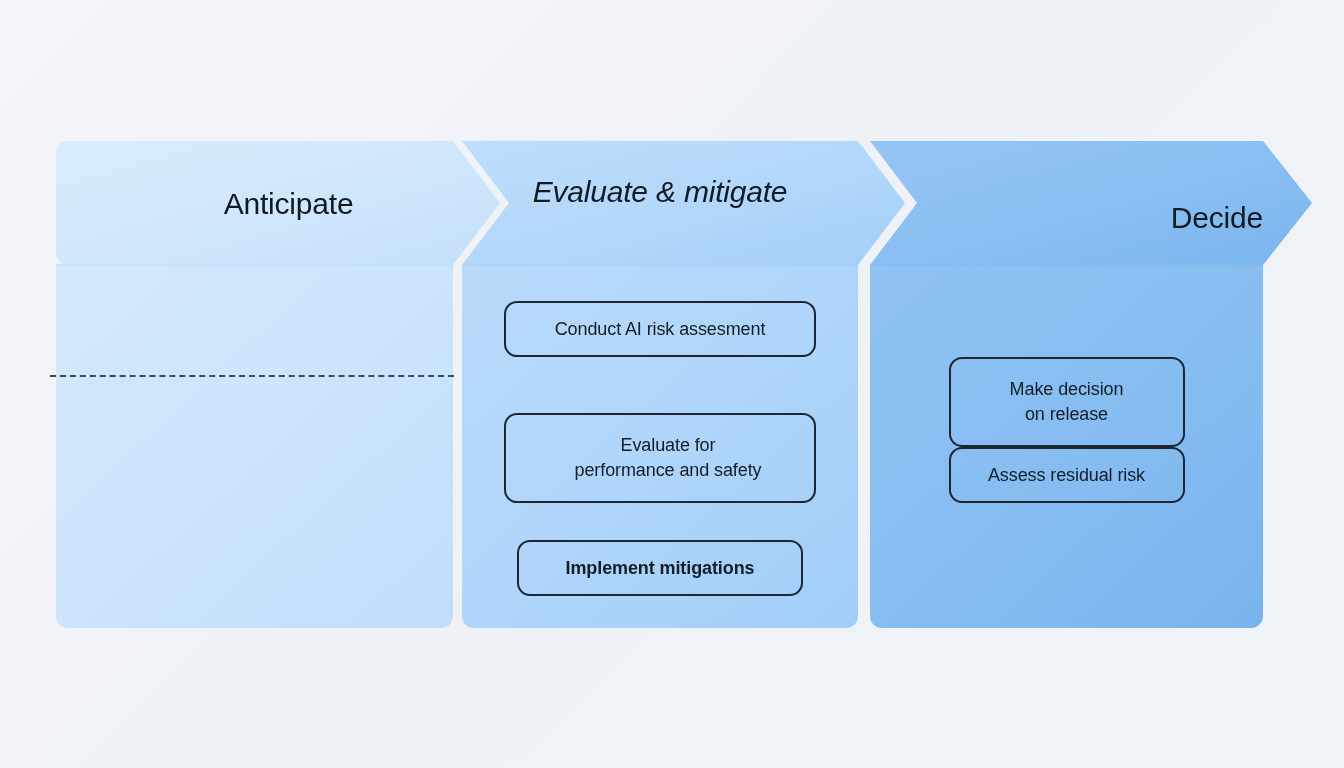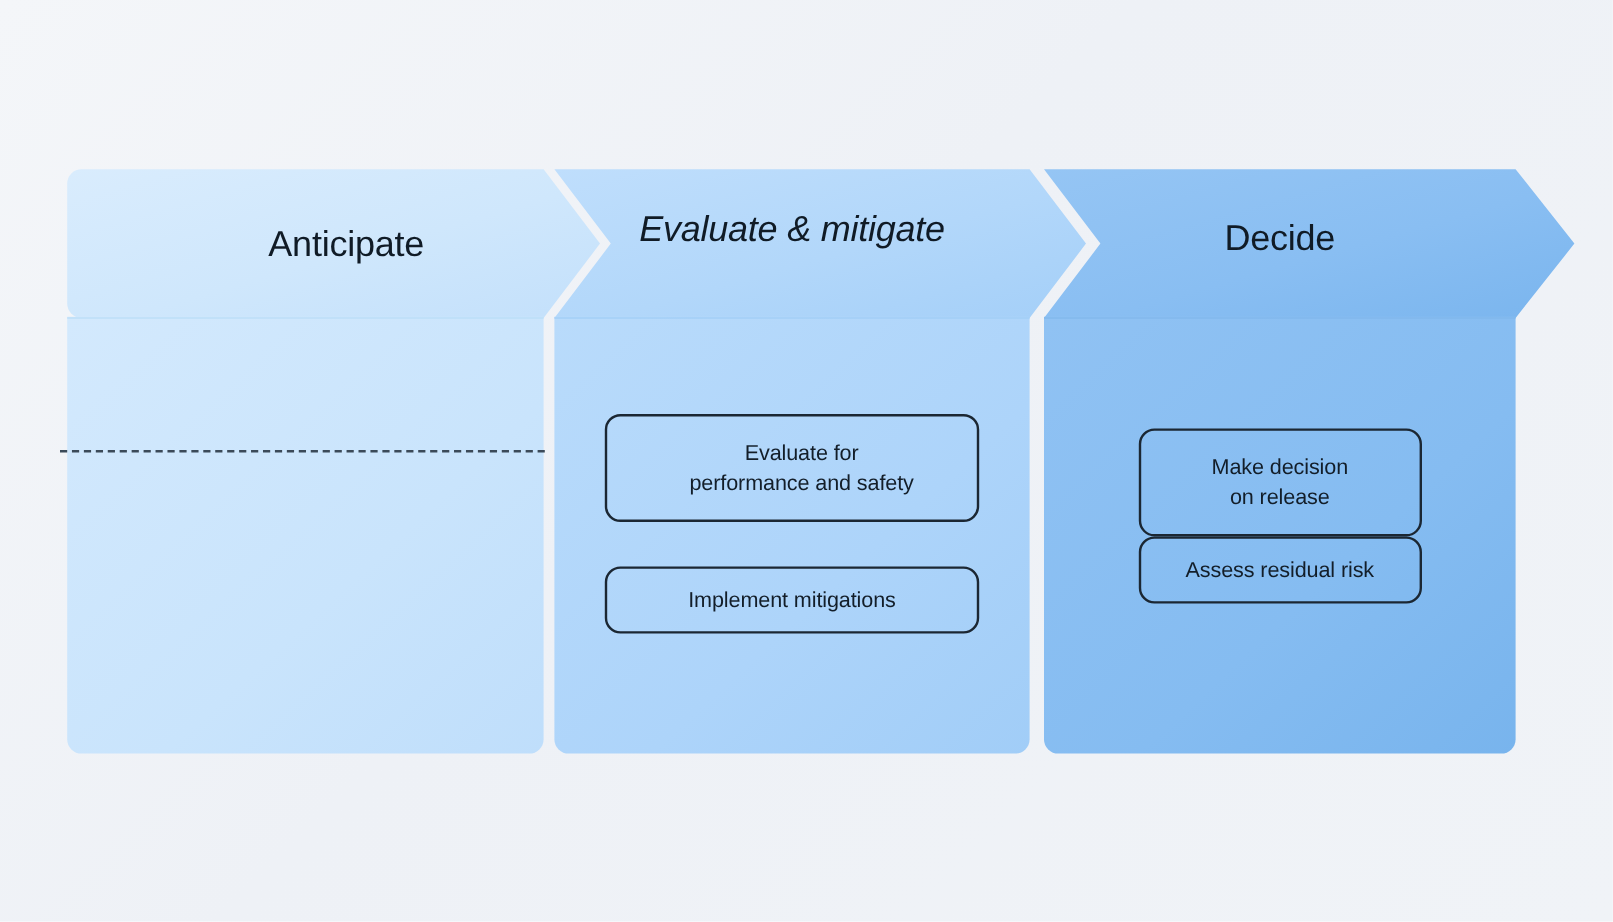--- a/index.html
+++ b/index.html
@@ -155,29 +155,30 @@
 
   </div>
 
   <div class="dash-divider" style="left:50px; top:375px; width:404px;"></div>
 
   <div class="stage-panel" style="left:462px; top:141px; width:396px; height:487px;">
 
     <div class="panel-title" style="top:34px;font-style:italic;">Evaluate &amp; mitigate</div>
 
     <div class="pill-stack" style="top:160px;">
-      <div class="pill h2" style="width:312px; margin-top:44px;padding-left:32px;">Evaluate for
+      <div class="pill h1" style="width:312px;">Conduct AI risk assesment</div>
+      <div class="pill h2" style="width:312px; margin-top:56px;padding-left:32px;">Evaluate for
 performance and safety</div>
-      <div class="pill h1" style="width:312px; margin-top:37px;">Implement mitigations</div>
+      <div class="pill h1" style="width:286px; margin-top:37px;font-weight:bold;">Implement mitigations</div>
     </div>
   </div>
 
   <div class="stage-panel" style="left:870px; top:141px; width:393px; height:487px;">
 
-    <div class="panel-title" style="top:41px;">Decide</div>
+    <div class="panel-title" style="top:60px;text-align:right;">Decide</div>
 
     <div class="pill-stack" style="top:160px;">
       <div class="pill h2" style="width:236px; margin-top:56px;">Make decision
 on release</div>
       <div class="pill h1" style="width:236px;">Assess residual risk</div>
     </div>
   </div>
 
 </div>
 

